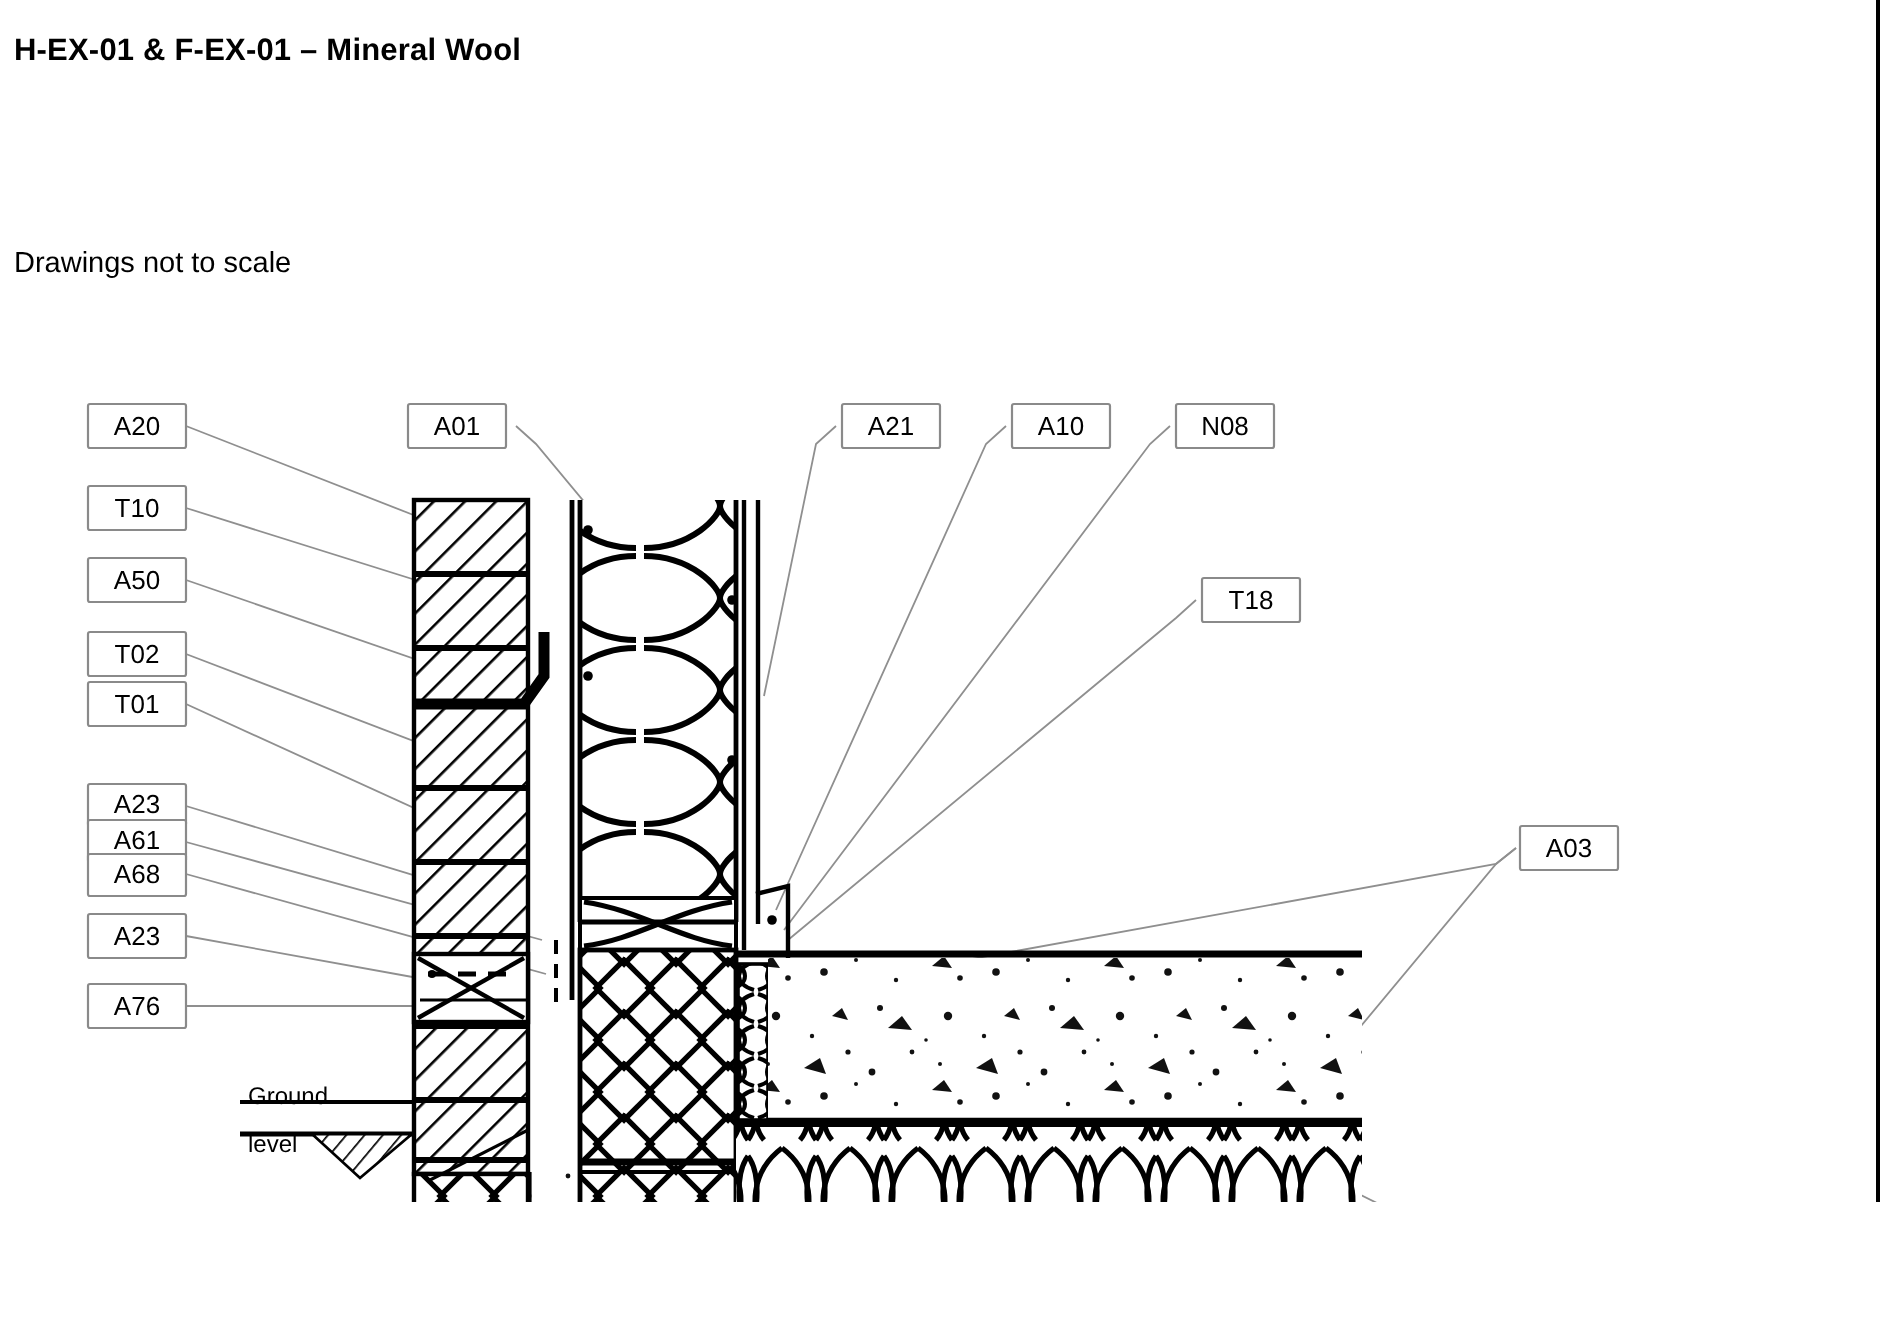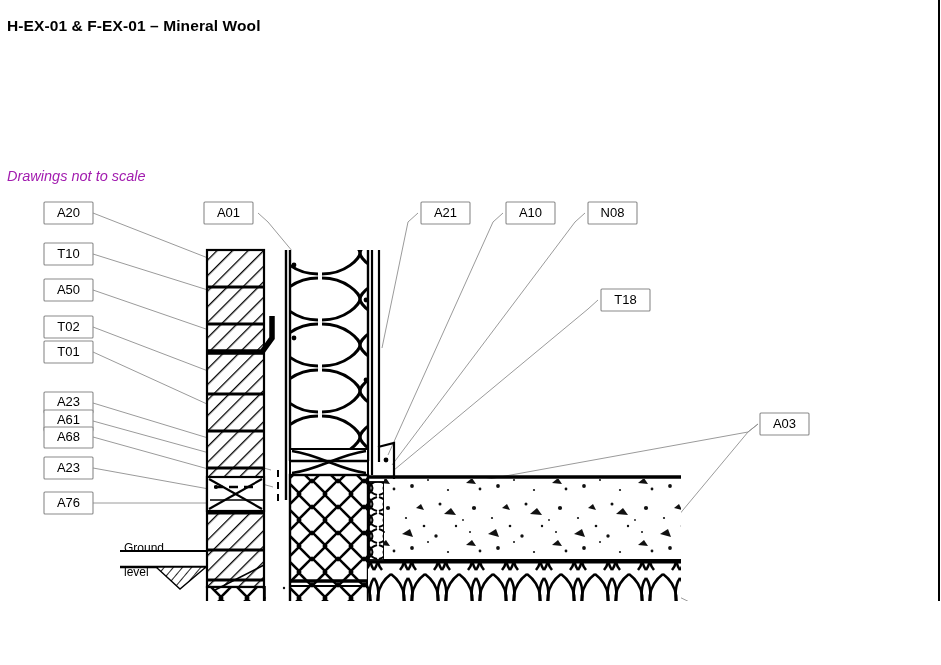--- a/index.html
+++ b/index.html
@@ -35,23 +35,21 @@
     width: 830px;
     font-size: 15.5px;
     font-weight: bold;
     line-height: 23px;
     color: #000;
   }
   .subnote {
     position: absolute;
     left: 7px; top: 124px;
     font-size: 14.5px;
-    font-style: italic;
-    color: #a21caf;
-    margin-top: 44px;
+    color: #000000;
   }
   #drawing {
     position: absolute;
     left: 0; top: 0;
     width: 941px; height: 665px;
   }
   .tagtext {
     font-family: "Liberation Sans", sans-serif;
     font-size: 13px;
     fill: #000;

